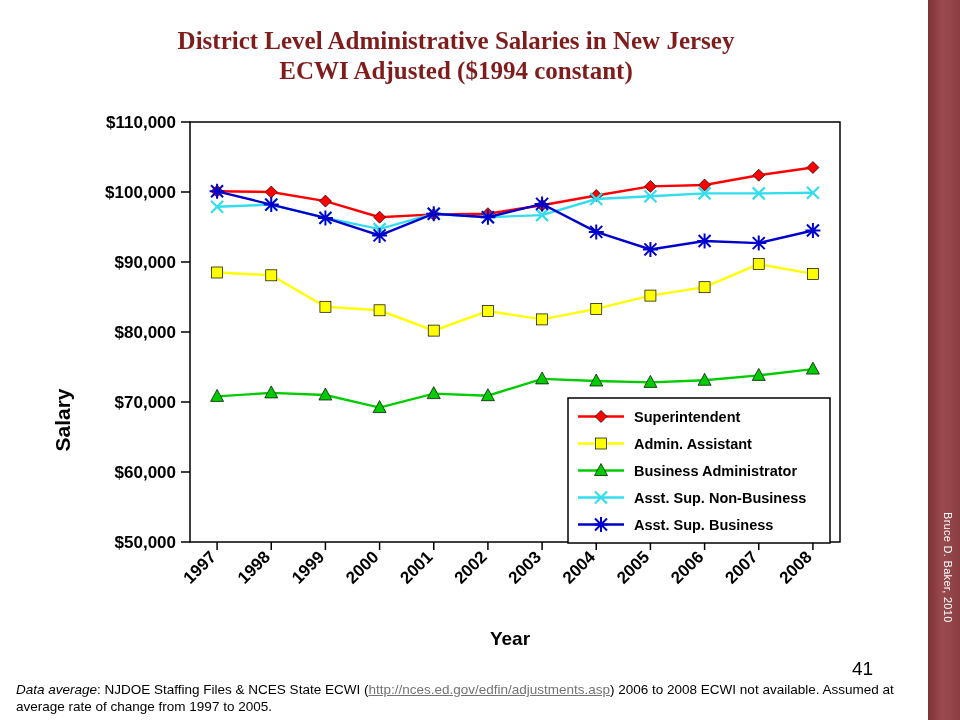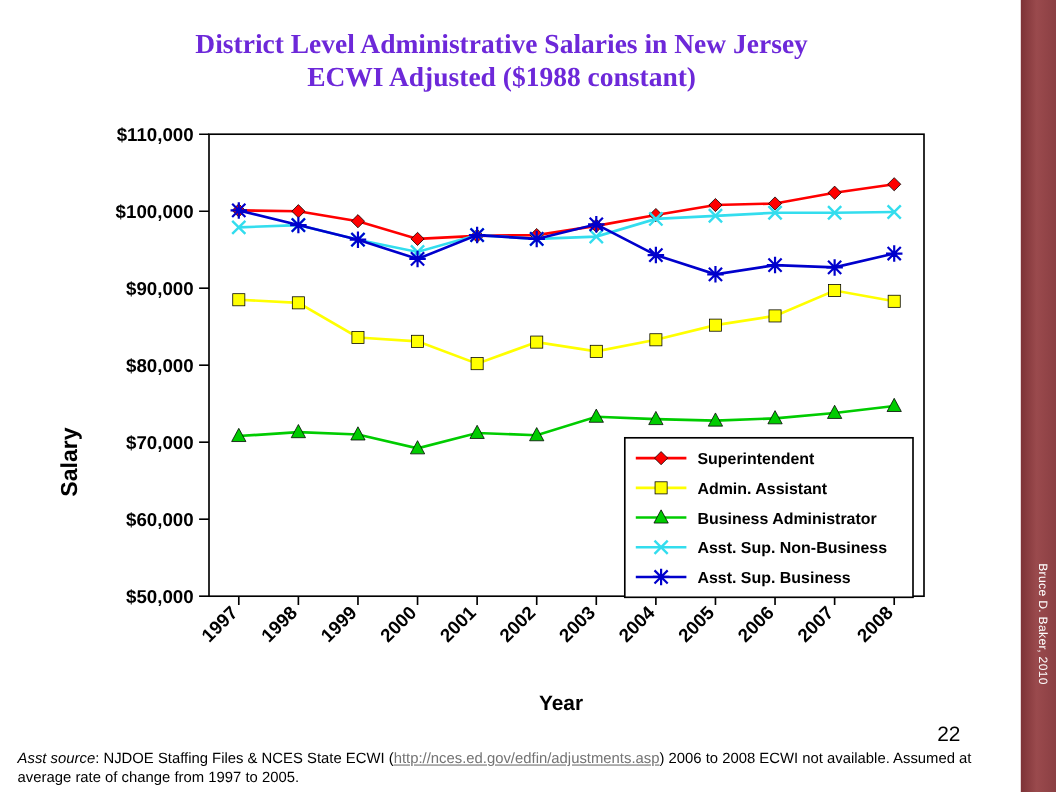--- a/index.html
+++ b/index.html
@@ -41,21 +41,21 @@
 
   
   #chart-title {
     position: absolute;
     left: 0;
     top: 26px;
     width: 912px;
     text-align: center;
     font-size: 25px;
     font-weight: bold;
-    color: #6d28d9;
+    color: #7f1d1d;
     line-height: 30px;
     font-family: "Liberation Serif", serif;
   }
   #chart-title .line2 { display: block; }
 
   
   #slide-number {
     position: absolute;
     left: 852px;
     top: 658px;
@@ -115,24 +115,24 @@
 </style>
 </head>
 <body>
 
 <div id="side-bar">
   <div id="side-credit">Bruce D. Baker, 2010</div>
 </div>
 
 <div id="chart-title">
   <span>District Level Administrative Salaries in New Jersey</span>
-  <span class="line2">ECWI Adjusted ($1988 constant)</span>
-</div>
-
-<div id="slide-number">22</div>
+  <span class="line2">ECWI Adjusted ($1994 constant)</span>
+</div>
+
+<div id="slide-number">41</div>
 
 <div id="plot-wrap">
   <svg id="chart-svg" width="912" height="560" viewBox="0 0 912 560">
 
     <text class="axis-label-y" x="-320" y="70" transform="rotate(-90)" text-anchor="middle">Salary</text>
 
     <text class="axis-label-x" x="510" y="545" text-anchor="middle">Year</text>
 
     <g id="ytick-group">
         <line x1="181" y1="442" x2="190" y2="442" stroke="#000" stroke-width="1.5"></line>
@@ -272,14 +272,14 @@
         <path d="M595 391.5 L607 403.5 M607 391.5 L595 403.5" stroke="#33ddee" stroke-width="2.2" fill="none"></path>
         <text x="634" y="403" class="legend-text">Asst. Sup. Non-Business</text>
         <line x1="578" y1="424.5" x2="624" y2="424.5" stroke="#0000cc" stroke-width="2.4"></line>
         <path d="M595 418.5 L607 430.5 M607 418.5 L595 430.5 M601 417 L601 432 M593.5 424.5 L608.5 424.5" stroke="#0000cc" stroke-width="2" fill="none"></path>
         <text x="634" y="430" class="legend-text">Asst. Sup. Business</text>
       </g>
   </svg>
 </div>
 
 <div id="footnote">
-  <span class="em">Asst source</span><span>: NJDOE Staffing Files &amp; NCES State ECWI (</span><span class="lnk">http://nces.ed.gov/edfin/adjustments.asp</span><span>) 2006 to 2008 ECWI not available. Assumed at average rate of change from 1997 to 2005.</span>
+  <span class="em">Data average</span><span>: NJDOE Staffing Files &amp; NCES State ECWI (</span><span class="lnk">http://nces.ed.gov/edfin/adjustments.asp</span><span>) 2006 to 2008 ECWI not available. Assumed at average rate of change from 1997 to 2005.</span>
 </div>
 
 </body></html>

